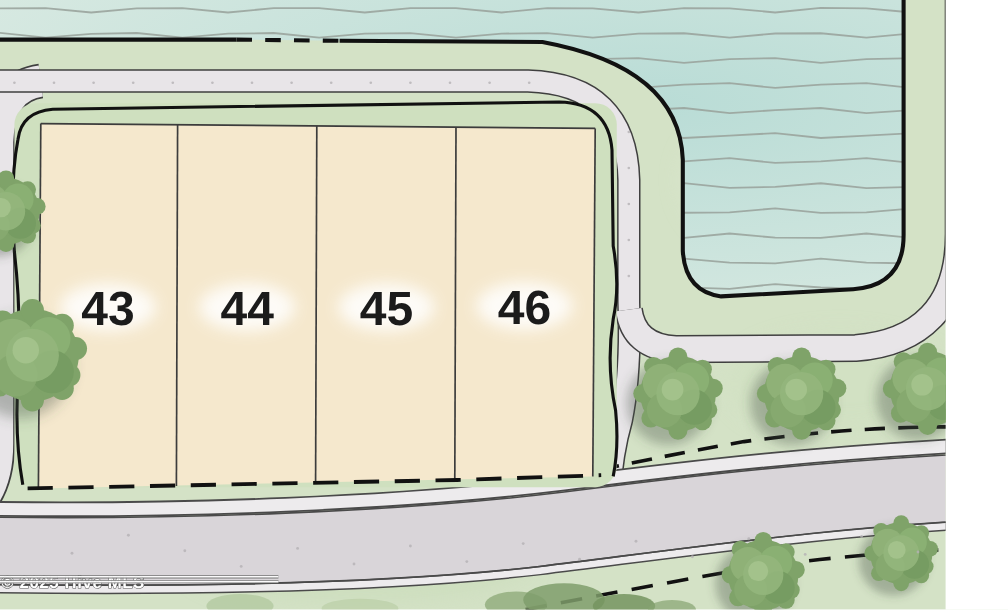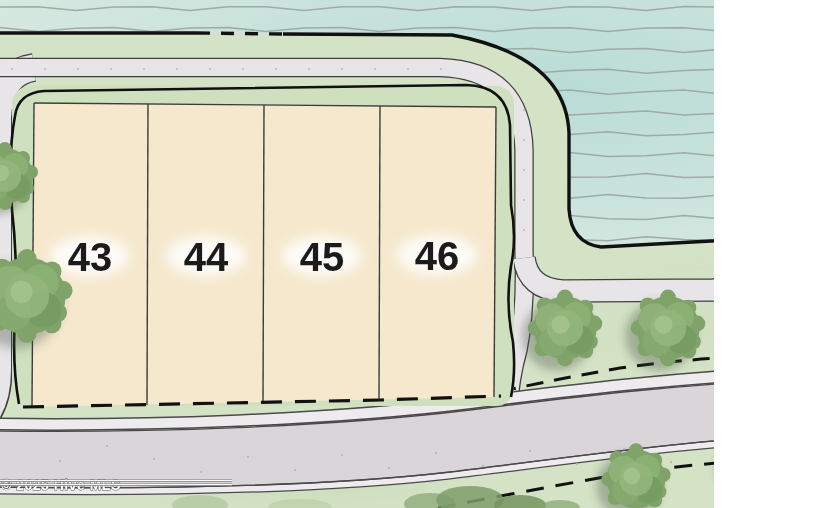--- a/index.html
+++ b/index.html
@@ -1,16 +1,16 @@
 <!DOCTYPE html>
 <html><head>
 <meta charset="utf-8">
 <style>
   html,body{margin:0;padding:0;background:#ffffff;}
-  .stage{position:relative;width:714px;height:508px;overflow:hidden;font-family:"Liberation Sans",sans-serif;}
+  .stage{position:relative;width:788px;height:508px;overflow:hidden;font-family:"Liberation Sans",sans-serif;}
   svg{display:block;}
   text{font-family:"Liberation Sans",sans-serif;}
   .lot-num{font-size:40px;font-weight:bold;fill:#1b1b1b;}
   .wm-text{font-size:14px;font-weight:bold;fill:#ffffff;stroke:#5a5a5a;stroke-width:0.9;paint-order:stroke;letter-spacing:0.5px;}
 </style>
 </head>
 <body>
 
 <div class="stage">
 <svg width="840" height="508" viewBox="0 0 840 508" xmlns="http://www.w3.org/2000/svg">

